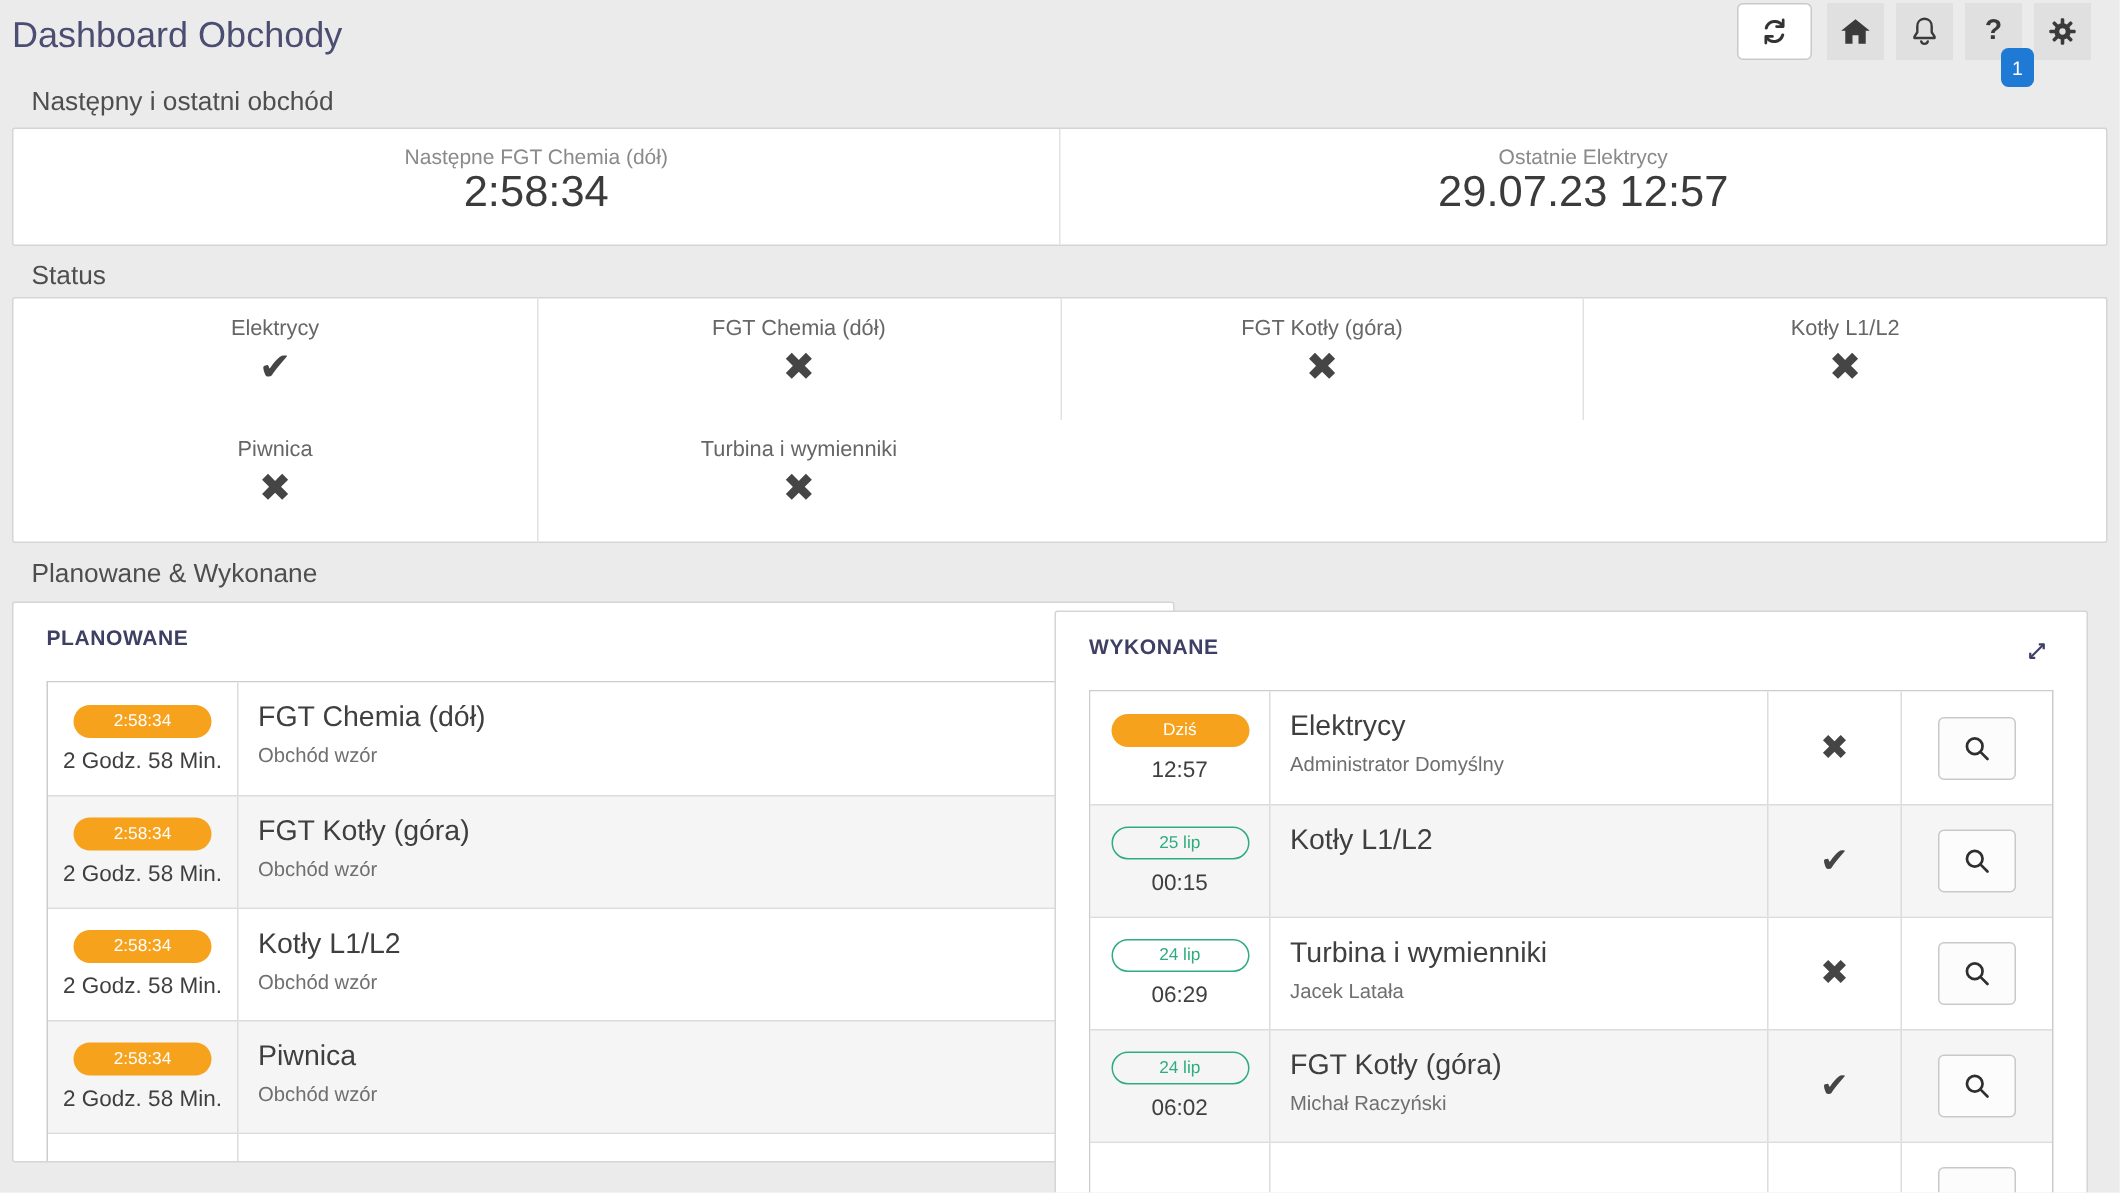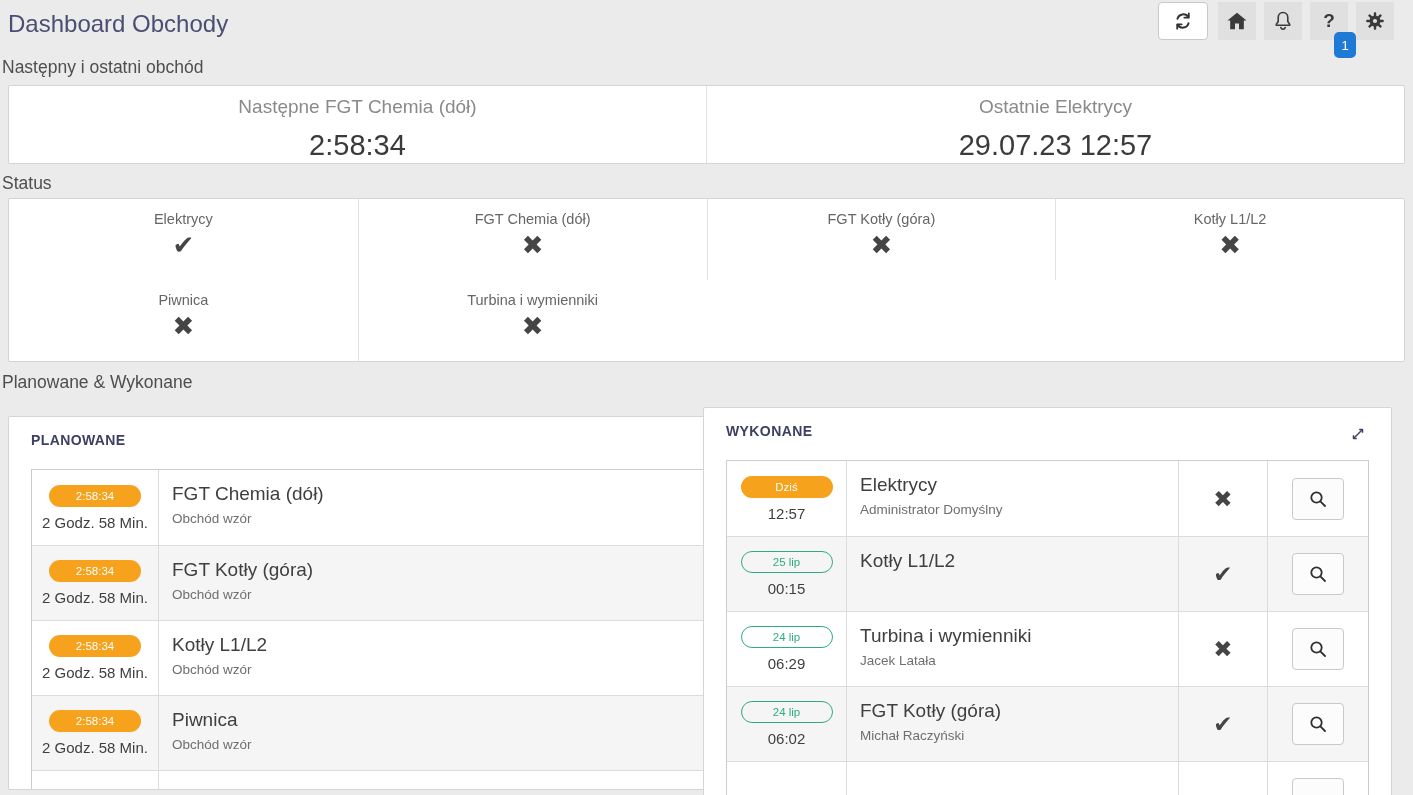--- a/index.html
+++ b/index.html
@@ -18,41 +18,41 @@
 
   .topbar-buttons{position:absolute;top:2px;right:19px;display:flex;align-items:flex-start}
   .btn-refresh{width:50px;height:38px;background:#fff;border:1px solid var(--inner-border);
       border-radius:4px;display:flex;align-items:center;justify-content:center;margin-right:2px;cursor:pointer}
   .btn-square{width:38px;height:38px;background:var(--btn-gray);border:none;
       display:flex;align-items:center;justify-content:center;margin-left:8px;cursor:pointer}
   .help-glyph{font-size:19px;font-weight:700;color:var(--icon-dark);font-family:"Liberation Sans",sans-serif}
   .notif-badge{position:absolute;top:32px;right:57px;width:22px;height:26px;background:var(--badge-blue);
       border-radius:5px;color:#fff;font-size:13px;display:flex;align-items:center;justify-content:center}
 
-  .section-heading{position:absolute;left:2px;font-size:17.5px;color:var(--heading-gray)}
+  .section-heading{position:absolute;left:21px;font-size:17.5px;color:var(--heading-gray)}
   #h-next{top:57px} #h-status{top:173px} #h-plan{top:372px}
 
   .card{position:absolute;background:#fff;border:1px solid var(--card-border);
       box-sizing:border-box;border-radius:2px}
 
   #card-next{left:8px;top:85px;width:1397px;height:79px;display:flex}
   .half{flex:1;text-align:center;padding-top:10px}
   .half + .half{border-left:1px solid #e2e2e2}
-  .half .label{font-size:19px;color:var(--text-light);margin-bottom:11px}
+  .half .label{font-size:14px;color:var(--text-light);margin-bottom:0}
   .half .value{font-size:29px;color:#3b3b3b}
 
   #card-status{left:8px;top:198px;width:1397px;height:164px;display:grid;
       grid-template-columns:repeat(4,1fr);grid-auto-rows:81px}
   .status-cell{text-align:center;padding-top:12px;box-sizing:border-box}
   .status-cell.bl{border-left:1px solid #e2e2e2}
   .status-cell .label{font-size:14.5px;color:#666;margin-bottom:3px}
   .status-cell .glyph{font-size:26px;color:#454545;line-height:1.2;
       font-family:"DejaVu Sans",sans-serif}
 
-  #card-planned{left:8px;top:416px;width:775px;height:374px;overflow:hidden}
+  #card-planned{left:8px;top:401px;width:775px;height:374px;overflow:hidden}
   #card-done{left:703px;top:407px;width:689px;height:433px;overflow:hidden}
   .panel-head{height:52px;box-sizing:border-box;padding:15px 22px 0;
       display:flex;justify-content:space-between;align-items:flex-start}
   .panel-title{font-size:14px;font-weight:700;color:var(--panel-title);letter-spacing:.4px}
   .expand-btn{cursor:pointer;line-height:0;padding:2px;background:none;border:none}
 
   .list{margin:0 22px;border:1px solid #ccc}
   .row{display:flex;height:75px;box-sizing:border-box;background:#fff}
   .row + .row{border-top:1px solid var(--row-divider)}
   .row:nth-child(even){background:var(--row-alt)}

